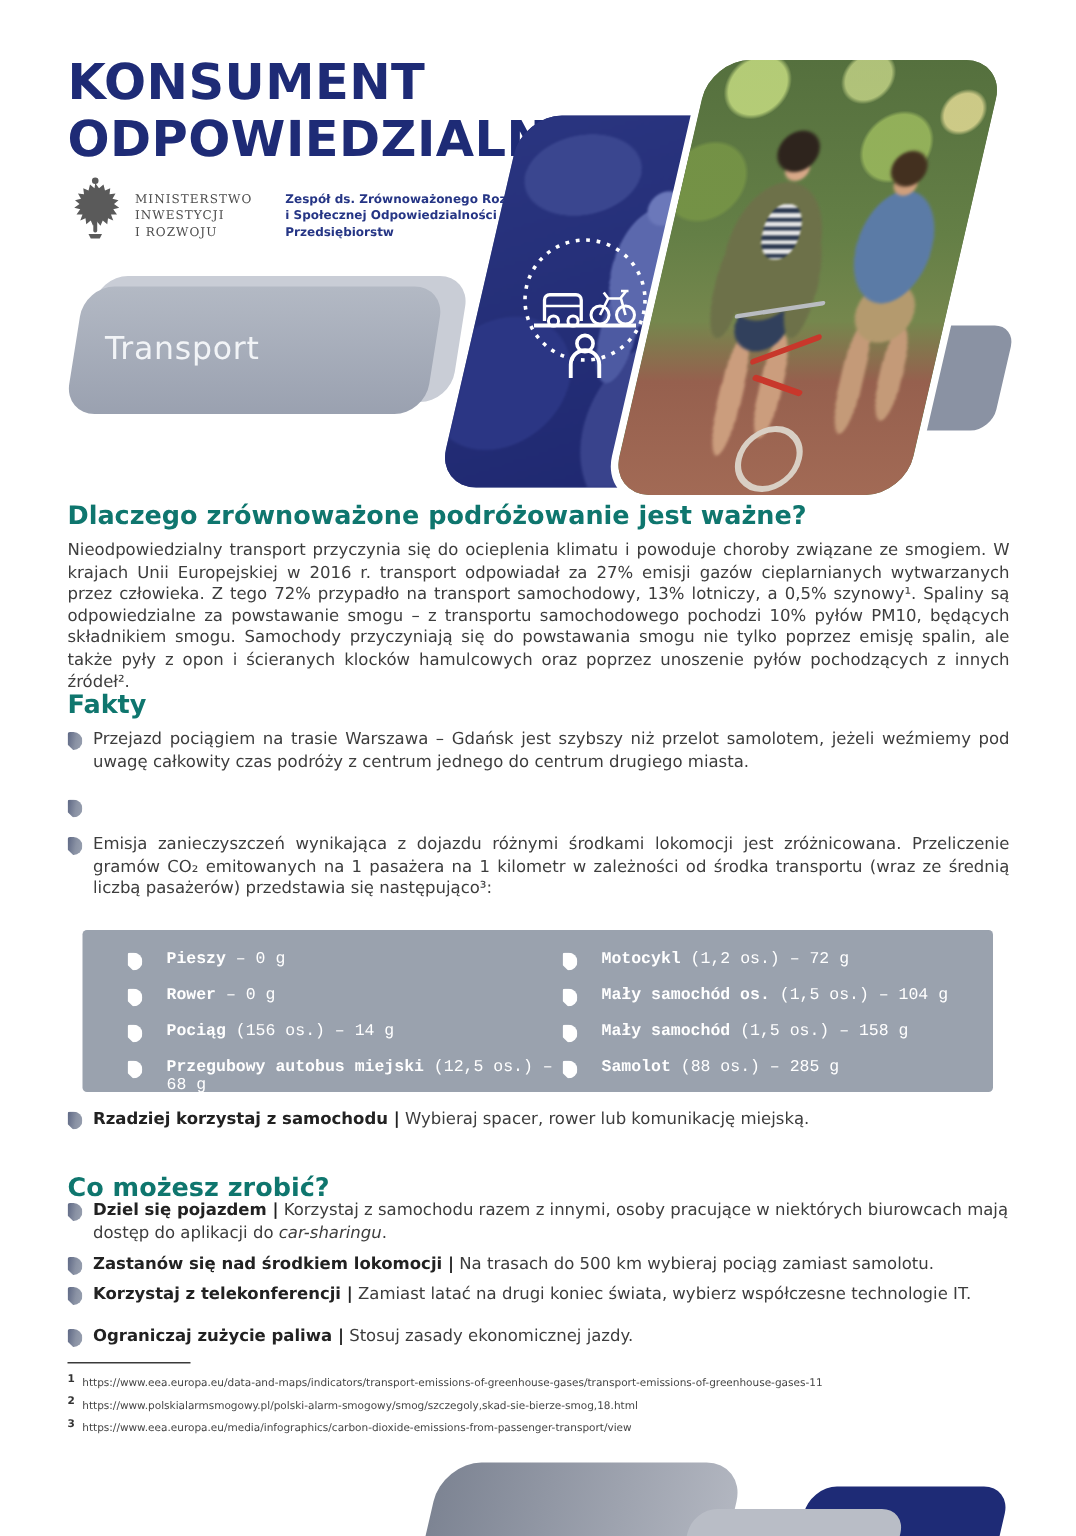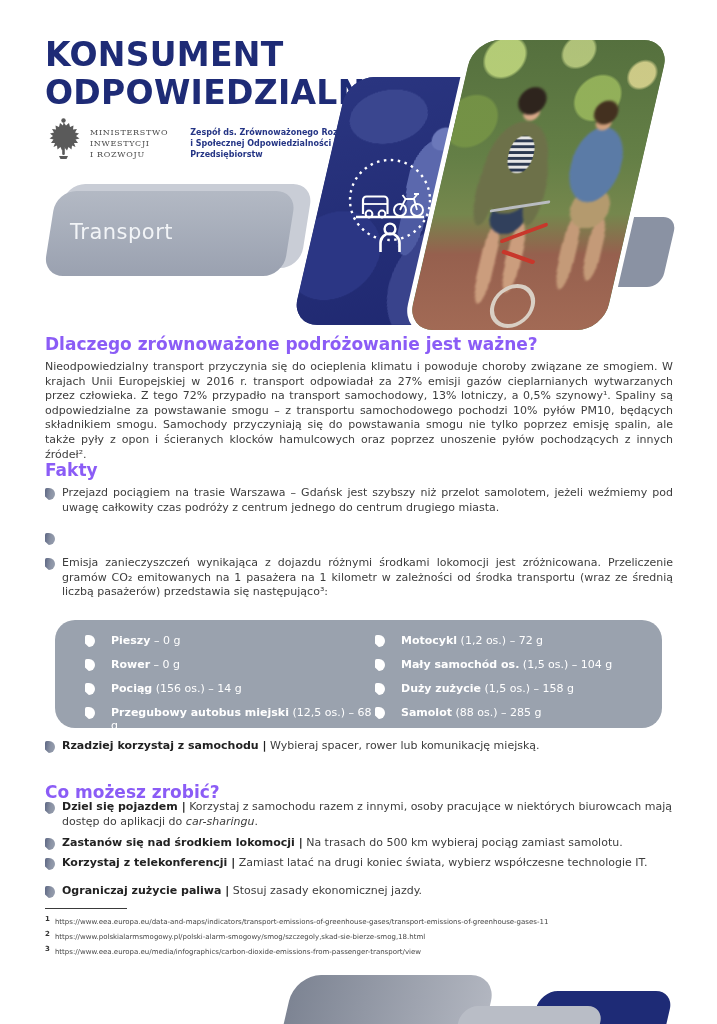--- a/index.html
+++ b/index.html
@@ -65,31 +65,31 @@
       radial-gradient(ellipse 4% 12% at 46% 75%, #cb9d7d 0 99%, transparent 100%);}
   .ph-stripes{position:absolute;left:31%;top:33%;width:13%;height:13%;border-radius:45%;
     background:repeating-linear-gradient(180deg,#e6e6e6 0 3px,#2c3950 3px 6px);filter:blur(.7px);}
   .ph-handlebar{position:absolute;left:28%;top:57%;width:30%;height:3px;background:#b9bcc1;transform:rotate(-9deg);border-radius:2px;}
   .ph-frame1{position:absolute;left:36%;top:66%;width:24%;height:3.5px;background:#c8372b;transform:rotate(-22deg);border-radius:2px;}
   .ph-frame2{position:absolute;left:39%;top:74%;width:19%;height:3.5px;background:#c8372b;transform:rotate(18deg);border-radius:2px;}
   .ph-wheel{position:absolute;left:40%;top:84%;width:36px;height:36px;border-radius:50%;border:4px solid #d9cfc4;}
   .hero-icon{left:343px;top:156px;width:94px;height:110px;z-index:6;}
 
   
-  .h2{left:45px;font-size:17px;font-weight:bold;color:#8b5cf6;}
+  .h2{left:45px;font-size:17px;font-weight:bold;color:#0f766e;}
   .body-par{left:45px;width:628px;font-size:11px;line-height:14.6px;text-align:justify;}
   .fact{left:45px;width:628px;padding-left:17px;box-sizing:border-box;font-size:11px;line-height:14.6px;text-align:justify;}
   .bullet{position:absolute;left:0;top:2px;width:10px;height:12px;border-radius:2px 7px 7px 2px;
     background:linear-gradient(100deg,#5c6683 0%,#8a92a4 55%,#98a0b0 100%);
     clip-path:polygon(0 0,100% 0,100% 100%,38% 100%,0 70%);}
   .bullet.white{background:#ffffff;}
 
-  .em-box{left:55px;top:620px;width:607px;height:108px;border-radius:20px;background:#9aa2ae;
+  .em-box{left:55px;top:620px;width:607px;height:108px;border-radius:3px;background:#9aa2ae;
     display:grid;grid-auto-flow:column;grid-template-rows:repeat(4,24px);grid-template-columns:290px 1fr;
-    padding:14px 0 0 30px;box-sizing:border-box;color:#ffffff;font-size:11px;}
+    padding:14px 0 0 30px;box-sizing:border-box;color:#ffffff;font-size:11px;font-family:Liberation Mono, monospace;}
   .em-row{position:relative;padding-left:26px;}
   .em-row .bullet{top:1px;}
 
   .action{left:45px;width:632px;padding-left:17px;box-sizing:border-box;font-size:11px;line-height:14.6px;}
   .action b{color:#222222;}
   .fn-rule{left:45px;top:908px;width:82px;border-top:1.6px solid #3a3a3a;}
   .fn{left:45px;width:660px;font-size:7px;color:#444444;line-height:9px;}
   .fn sup{font-size:7px;font-weight:bold;color:#333;margin-right:5px;}
 
   
@@ -200,21 +200,21 @@
   <div class="em-row">
     <span class="bullet white"></span>
     <b>Motocykl</b><span> (1,2 os.) – 72 g</span>
   </div>
   <div class="em-row">
     <span class="bullet white"></span>
     <b>Mały samochód os.</b><span> (1,5 os.) – 104 g</span>
   </div>
   <div class="em-row">
     <span class="bullet white"></span>
-    <b>Duży zużycie</b><span> (1,5 os.) – 158 g</span>
+    <b>Mały samochód</b><span> (1,5 os.) – 158 g</span>
   </div>
   <div class="em-row">
     <span class="bullet white"></span>
     <b>Samolot</b><span> (88 os.) – 285 g</span>
   </div>
 </div>
 
 <div class="abs h2" style="top:735px;margin-top:47px;">Co możesz zrobić?</div>
 
 <div class="abs action" style="top:739px;">

